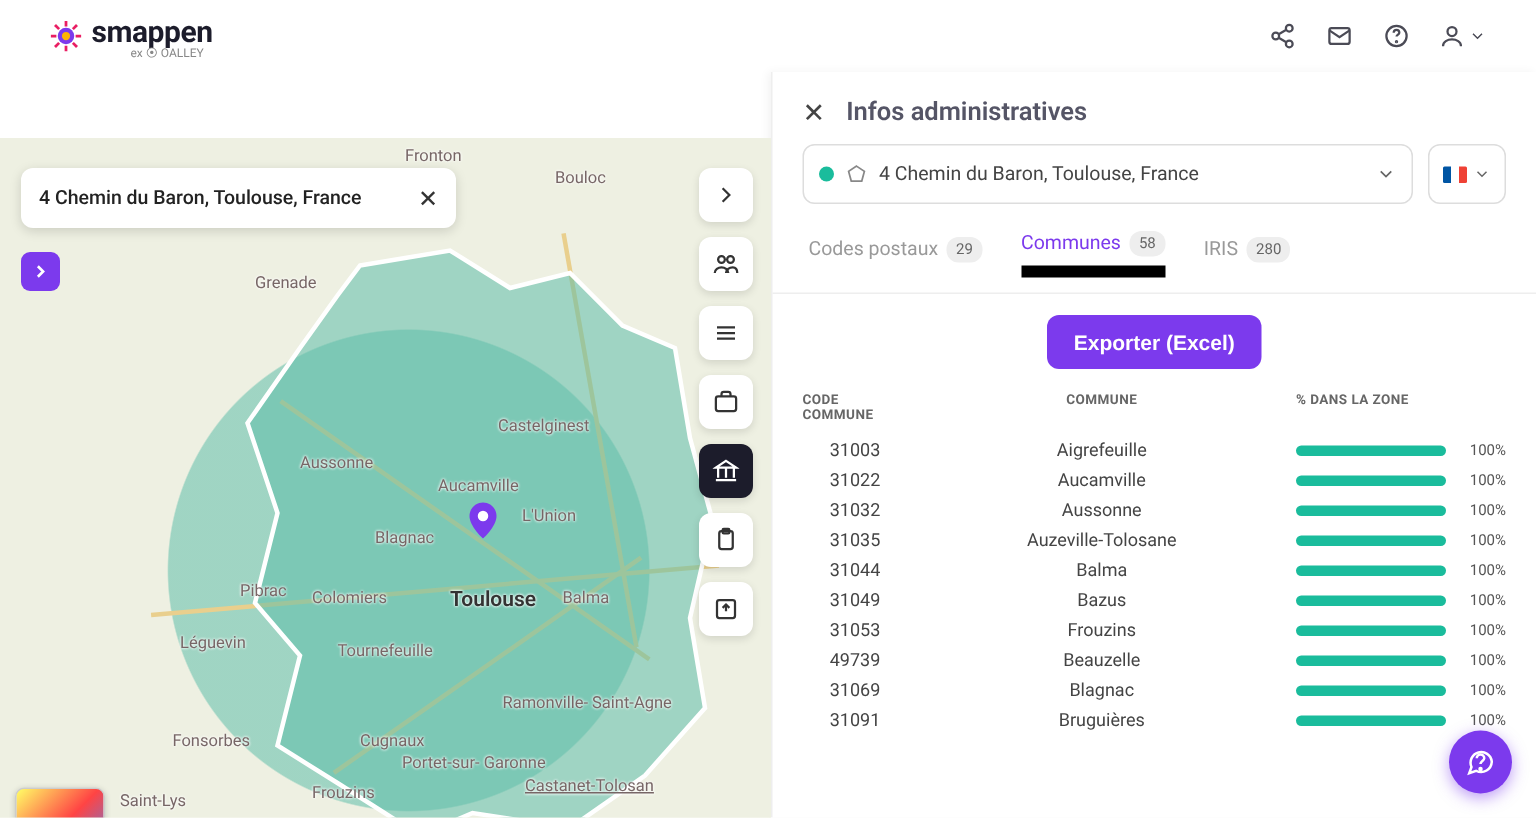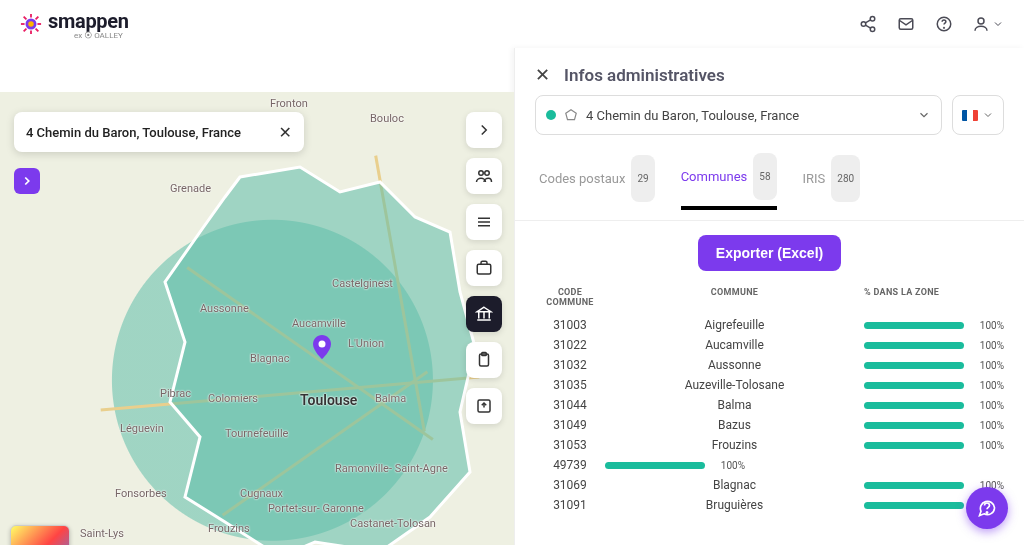--- a/index.html
+++ b/index.html
@@ -1,18 +1,18 @@
 <!DOCTYPE html>
 <html><head>
 <meta charset="utf-8">
 <style>
   * { box-sizing: border-box; margin: 0; padding: 0; }
   html, body { width: 1024px; height: 545px; font-family: -apple-system, BlinkMacSystemFont, "Segoe UI", Roboto, sans-serif; overflow: hidden; background: #fff; color: #333; }
   
-  .header { height: 48px; display: flex; align-items: center; justify-content: space-between; padding: 0 20px; }
+  .header { height: 48px; display: flex; align-items: center; justify-content: space-between; padding: 0 33px; }
   .brand { display: flex; align-items: center; gap: 6px; }
   .brand-logo { width: 22px; height: 22px; }
   .brand-name { font-size: 20px; font-weight: 700; color: #1c1c2b; letter-spacing: -0.3px; }
   .brand-sub { font-size: 8px; color: #888; margin-left: 26px; margin-top: -2px; }
   .brand-wrap { display: flex; flex-direction: column; }
   .header-actions { display: flex; align-items: center; gap: 18px; color: #4b4b56; }
   .hicon { width: 20px; height: 20px; cursor: pointer; display:flex; align-items:center; justify-content:center; }
   .user-menu { display:flex; align-items:center; gap:2px; cursor:pointer; }
   
   .body { display: flex; height: calc(100% - 48px); }
@@ -49,26 +49,26 @@
   .addr-row { display:flex; gap:10px; padding:0 20px 12px; }
   .addr-sel { flex:1; height:40px; border:1px solid #ddd; border-radius:8px; display:flex; align-items:center; padding:0 10px; gap:8px; cursor:pointer; }
   .addr-sel .dot { width:10px; height:10px; border-radius:50%; background:#1abc9c; }
   .addr-sel .poly { width:14px; height:14px; }
   .addr-sel .txt { flex:1; font-size:13px; color:#444; }
   .addr-sel .chev, .flag-sel .chev { color:#666; }
   .flag-sel { width:52px; height:40px; border:1px solid #ddd; border-radius:8px; display:flex; align-items:center; justify-content:center; gap:4px; cursor:pointer; }
   .flag { width:16px; height:11px; background:linear-gradient(to right,#0055a4 33%,#fff 33% 66%,#ef4135 66%); border-radius:1px; }
   .tabs { display:flex; gap:26px; padding:6px 24px 10px; border-bottom:1px solid #eee; }
   .tab { display:flex; align-items:center; gap:6px; font-size:13px; color:#999; cursor:pointer; padding-bottom:6px; }
-  .tab.active { color:#7c3aed; border-bottom:4px solid #000000; }
-  .tab .badge { background:#eee; color:#666; font-size:10px; padding:18px 6px; border-radius:8px; }
+  .tab.active { color:#7c3aed; border-bottom:8px solid #000000; }
+  .tab .badge { background:#eee; color:#666; font-size:10px; padding:3px 6px; border-radius:8px; }
   .export-row { display:flex; justify-content:center; padding:14px 0 12px; }
   .export-btn { background:#7c3aed; color:#fff; border:none; border-radius:8px; padding:10px 18px; font-size:14px; font-weight:600; cursor:pointer; }
   .table-head { display:flex; padding:4px 20px 8px; font-size:9px; font-weight:700; color:#666; letter-spacing:0.3px; }
-  .col-code { width:70px; text-align:center; }
+  .col-code { width:70px; text-align:left; }
   .col-comm { flex:1; text-align:center; }
   .col-pct  { width:140px; }
   .rows { overflow-y:auto; }
   .row { display:flex; align-items:center; padding:3px 20px; font-size:12px; color:#444; }
   .row .code { width:70px; text-align:center; }
   .row .name { flex:1; text-align:center; }
   .row .pct { width:140px; display:flex; align-items:center; gap:8px; }
   .bar { flex:1; height:7px; background:#1abc9c; border-radius:4px; }
   .pctv { width:32px; font-size:10px; text-align:right; color:#555; }
   .help-fab { position:absolute; right:16px; bottom:16px; width:42px; height:42px; border-radius:50%; background:#7c3aed; color:#fff; display:flex; align-items:center; justify-content:center; cursor:pointer; box-shadow:0 3px 10px rgba(124,58,237,0.5); }
@@ -156,21 +156,21 @@
         <div class="city-label" style="left: 250px; top: 260px;">Blagnac</div>
         <div class="city-label" style="left: 208px; top: 300px;">Colomiers</div>
         <div class="city-label" style="left: 160px; top: 295px;">Pibrac</div>
         <div class="city-label" style="left: 375px; top: 300px;">Balma</div>
         <div class="city-label city-main" style="left: 300px; top: 300px;">Toulouse</div>
         <div class="city-label" style="left: 120px; top: 330px;">Léguevin</div>
         <div class="city-label" style="left: 225px; top: 335px;">Tournefeuille</div>
         <div class="city-label" style="left: 335px; top: 370px;">Ramonville-
 Saint-Agne</div>
         <div class="city-label" style="left: 240px; top: 395px;">Cugnaux</div>
-        <div class="city-label" style="left: 350px; top: 425px;">Castanet-Tolosan</div>
+        <div class="city-label" style="left: 350px; top: 425px; text-decoration: underline;">Castanet-Tolosan</div>
         <div class="city-label" style="left: 268px; top: 410px;">Portet-sur-
 Garonne</div>
         <div class="city-label" style="left: 115px; top: 395px;">Fonsorbes</div>
         <div class="city-label" style="left: 208px; top: 430px;">Frouzins</div>
         <div class="city-label" style="left: 80px; top: 435px;">Saint-Lys</div>
       </div>
     <div class="map-pin">
       <svg viewBox="0 0 24 24" width="24" height="30">
           <path d="M12 0C7 0 3 4 3 9c0 7 9 15 9 15s9-8 9-15c0-5-4-9-9-9z" fill="#7c3aed"></path>
           <circle cx="12" cy="9" r="3.5" fill="#fff"></circle>
@@ -343,20 +343,21 @@
         <div class="row">
           <div class="code">31053</div>
           <div class="name">Frouzins</div>
           <div class="pct">
             <div class="bar" style="width:100%"></div>
             <span class="pctv">100%</span>
           </div>
         </div>
         <div class="row">
           <div class="code">49739</div>
+          <div class="name">Beauzelle</div>
           <div class="pct">
             <div class="bar" style="width:100%"></div>
             <span class="pctv">100%</span>
           </div>
         </div>
         <div class="row">
           <div class="code">31069</div>
           <div class="name">Blagnac</div>
           <div class="pct">
             <div class="bar" style="width:100%"></div>

